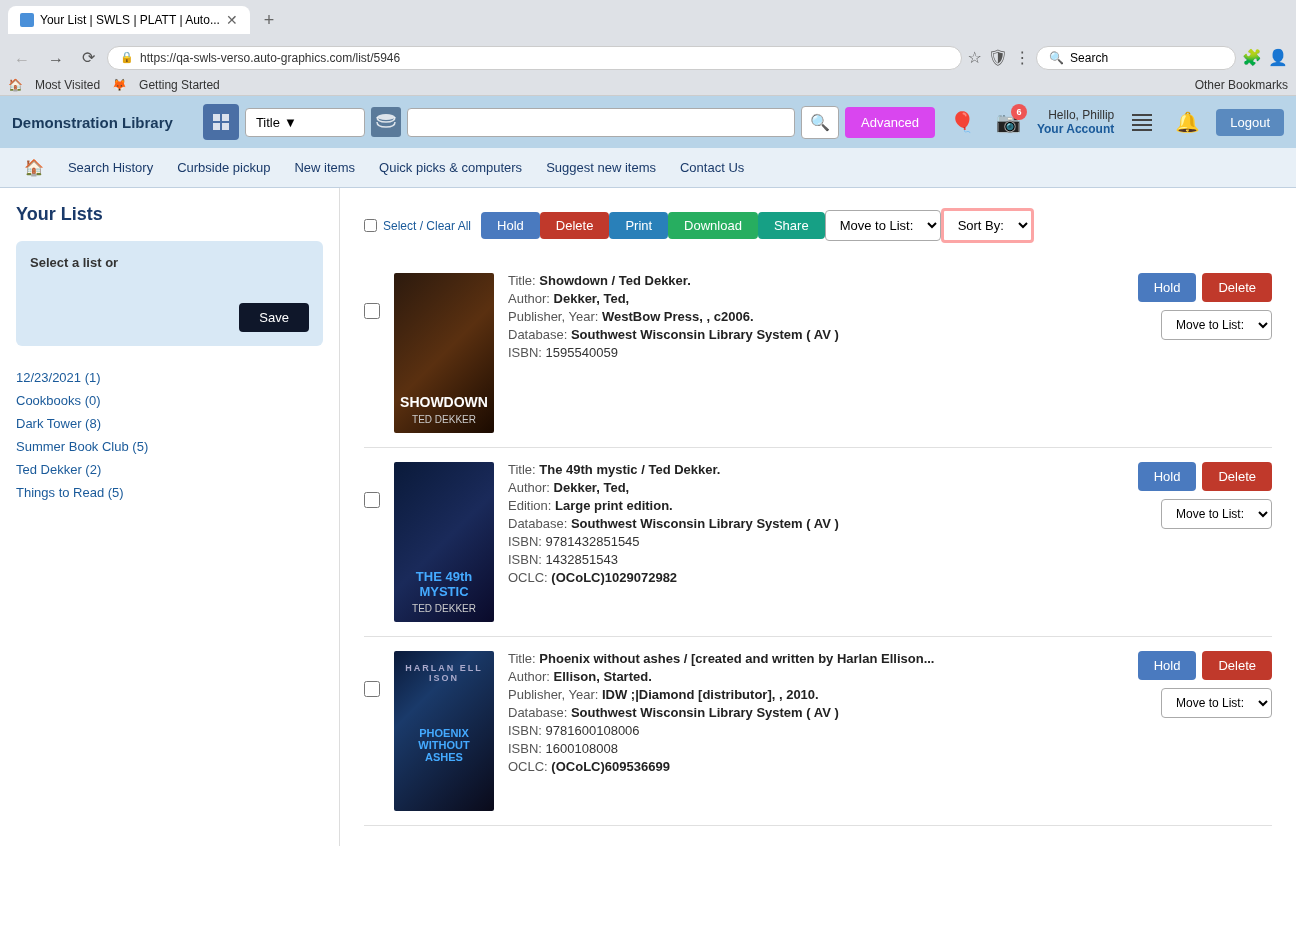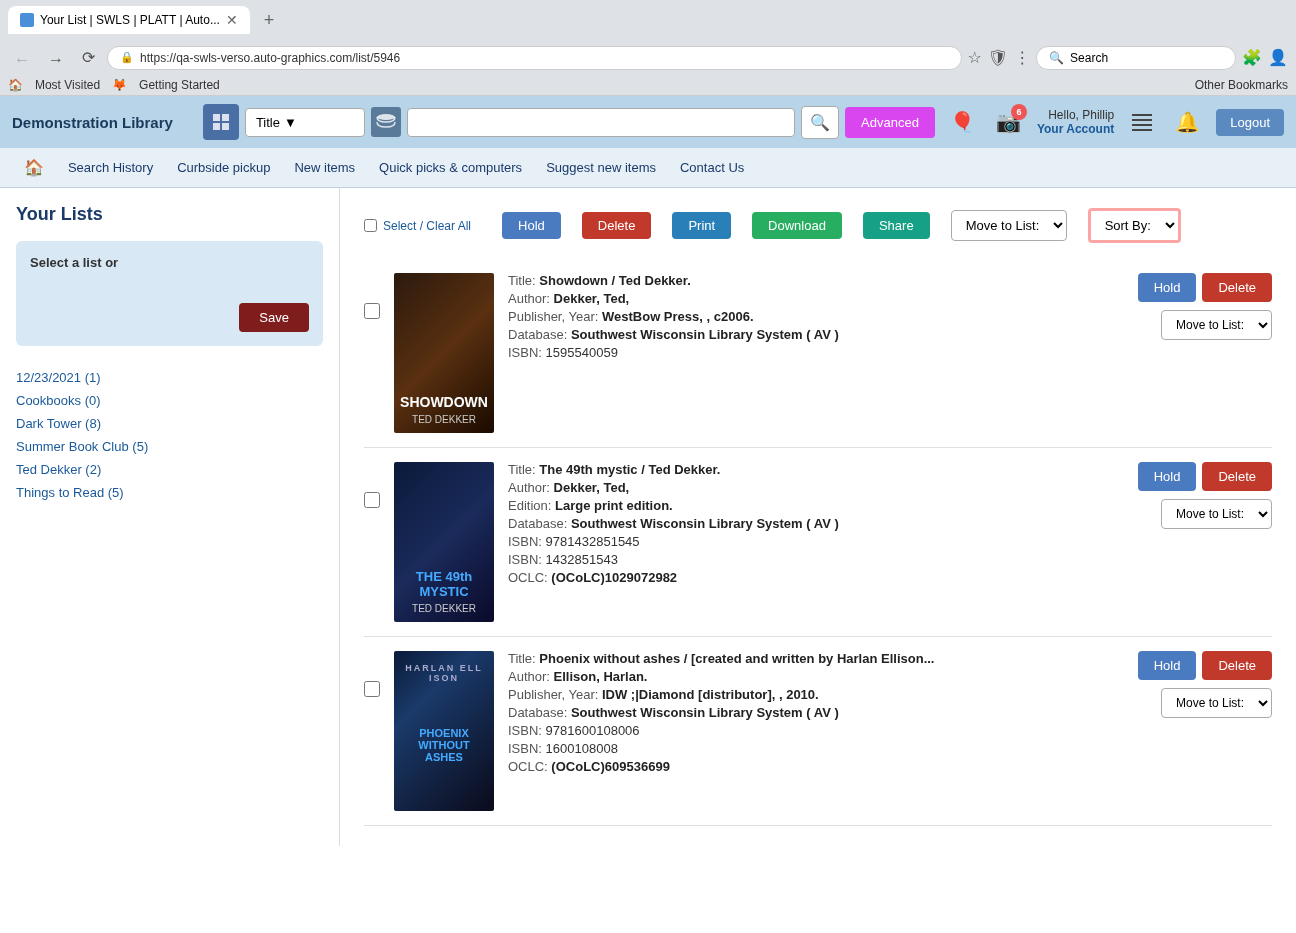--- a/index.html
+++ b/index.html
@@ -52,33 +52,33 @@
 
     
     .main-content { display: flex; gap: 0; min-height: 600px; }
 
     
     .sidebar { width: 340px; min-width: 280px; padding: 16px; background: #fff; border-right: 1px solid #ddd; }
     .sidebar-title { font-size: 18px; font-weight: bold; color: #1a3a6a; margin-bottom: 16px; }
     .sidebar-subtitle { font-size: 13px; font-weight: bold; color: #333; margin-bottom: 12px; }
     .sidebar-box { background: #d8e8f5; border-radius: 6px; padding: 14px; }
     .new-list-input { width: 100%; padding: 8px 10px; border: 1px solid #aaa; border-radius: 4px; font-size: 13px; color: #888; margin-bottom: 10px; }
-    .save-btn { background: #7f1d1d; color: #fff; border: none; border-radius: 4px; padding: 7px 20px; cursor: pointer; font-size: 13px; float: right; }
+    .save-btn { background: #0f172a; color: #fff; border: none; border-radius: 4px; padding: 7px 20px; cursor: pointer; font-size: 13px; float: right; }
     .list-items { margin-top: 20px; }
     .list-item { display: block; color: #1a5a9a; text-decoration: none; font-size: 13px; padding: 4px 0; cursor: pointer; }
 
     
     .book-area { flex: 1; padding: 20px 24px; }
     .list-header { display: flex; align-items: center; margin-bottom: 16px; gap: 10px; }
     .list-title-input { font-size: 24px; border: 2px solid #4a90d9; border-radius: 4px; padding: 4px 12px; color: #1a3a6a; background: #fff; min-width: 300px; }
     .list-count { font-size: 22px; color: #333; margin-left: 8px; }
     .edit-icon { font-size: 18px; color: #555; cursor: pointer; margin-left: 4px; }
     .delete-icon { font-size: 18px; color: #888; cursor: pointer; }
 
-    .toolbar { display: flex; align-items: center; margin-bottom: 16px; gap: 21px; flex-wrap: wrap; }
+    .toolbar { display: flex; align-items: center; margin-bottom: 16px; gap: 0; flex-wrap: wrap; }
     .select-all-area { display: flex; align-items: center; gap: 6px; margin-right: 10px; }
     .select-all-area label { font-size: 12px; color: #1a5a9a; cursor: pointer; }
     .toolbar-btn { padding: 6px 16px; border: none; border-radius: 4px; cursor: pointer; font-size: 13px; color: #fff; }
     .btn-blue { background: #4a7abf; }
     .btn-red { background: #c0392b; }
     .btn-green { background: #27ae60; }
     .btn-teal { background: #2980b9; }
     .btn-share { background: #16a085; }
     .move-to-list-select { border: 1px solid #aaa; border-radius: 4px; padding: 6px 10px; font-size: 13px; cursor: pointer; background: #fff; }
     .sort-by-select { border: 3px solid #fca5a5; border-radius: 4px; padding: 6px 10px; font-size: 13px; cursor: pointer; background: #fff; }
@@ -311,21 +311,21 @@
             <div style="display:flex;flex-direction:column;align-items:center;padding:4px 2px;">
               <span style="color:#aac;font-size:9px;font-weight:bold;letter-spacing:2px;text-align:center;word-break:break-all;">HARLAN ELLISON</span>
             </div>
             <div style="flex:1;display:flex;align-items:center;justify-content:center;">
               <span style="color:#4af;font-size:11px;font-weight:bold;text-align:center;">PHOENIX WITHOUT ASHES</span>
             </div>
           </div>
         </div>
         <div class="book-info">
           <p><span class="label">Title:</span> <span class="value">Phoenix without ashes / [created and written by Harlan Ellison...</span></p>
-          <p><span class="label">Author:</span> <span class="value">Ellison, Harlan.</span></p>
+          <p><span class="label">Author:</span> <span class="value">Ellison, Started.</span></p>
           <p><span class="label">Publisher, Year:</span> <span class="value">IDW ;|Diamond [distributor], , 2010.</span></p>
           <p><span class="label">Database:</span> <span class="value">Southwest Wisconsin Library System ( AV )</span></p>
           <p><span class="label">ISBN:</span>  <span>9781600108006</span></p>
           <p><span class="label">ISBN:</span>  <span>1600108008</span></p>
           <p><span class="label">OCLC:</span>  <span class="value">(OCoLC)609536699</span></p>
         </div>
         <div class="book-actions">
           <div class="book-action-btns">
             <button class="hold-btn">Hold</button>
             <button class="delete-btn">Delete</button>

